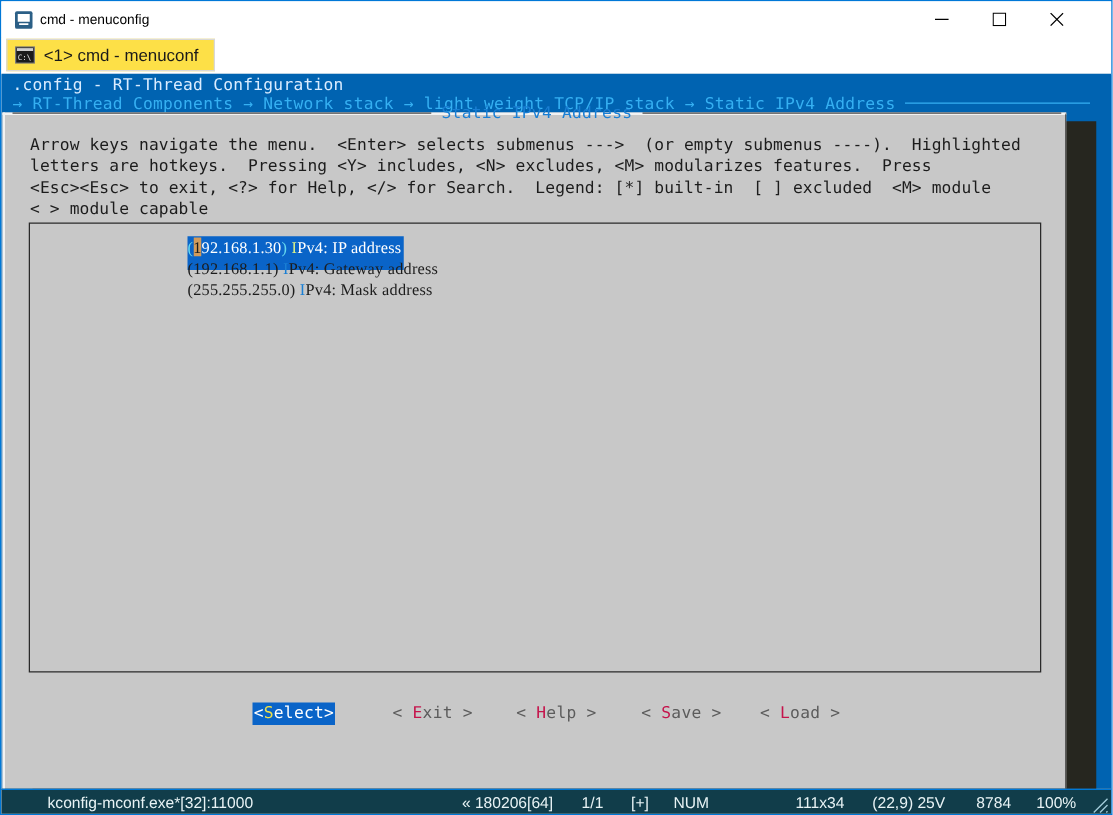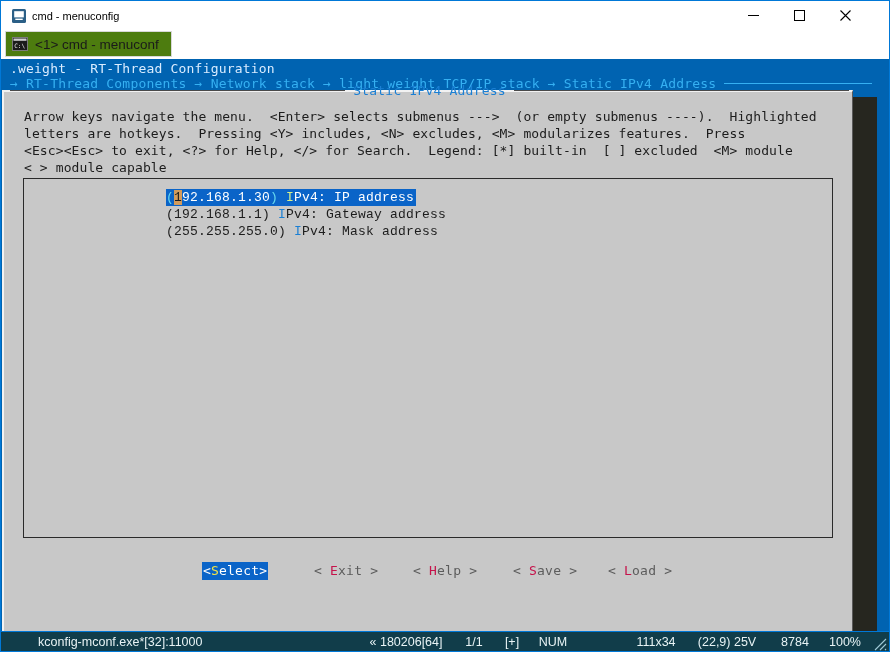--- a/index.html
+++ b/index.html
@@ -68,21 +68,21 @@
     width: 888px; height: 29px;
     background: #ffffff;
     border-bottom: 1px solid #dfdfdf;
   }
   #tab-0 {
     position: absolute;
     left: 4px; top: 1px;
     height: 26px;
     box-sizing: border-box;
     border: 1px solid #d8d8d8;
-    background: #4d7c0f;
+    background: #fde047;
     padding: 0 12px 0 6px;
     display: flex;
     align-items: center;
     gap: 7px;
     white-space: nowrap;
   }
   #tab-icon {
     width: 16px; height: 14px;
     flex: 0 0 auto;
   }
@@ -224,29 +224,28 @@
     left: 19px; top: 86px;
     width: 810px; height: 360px;
     box-sizing: border-box;
     border: 1px solid #2a2a2a;
     background: #c8c8c8;
     overflow: hidden;
   }
   .menu-row {
     position: absolute;
     left: 126px;
-    height: 17px;
+    height: 27px;
     line-height: 17px;
-    font-family: Liberation Mono, monospace;
+    font-family: Liberation Serif, serif;
     font-size: 13px;
     white-space: pre;
     color: #1c1c1c;
     letter-spacing: 0.2px;
     cursor: default;
-    margin-left: 16px;
   }
   .menu-row.sel {
     background: #0a64c8;
     color: #ffffff;
     padding-right: 2px;
   }
   .menu-row .paren      { color: #1c1c1c; }
   .menu-row.sel .paren  { color: #66d9ef; }
   .menu-row .hot        { color: #1a7fd4; }
   .menu-row.sel .hot    { color: #d8f08a; }
@@ -427,21 +426,21 @@
       <svg width="15" height="18" viewBox="0 0 15 18">
         <rect x="0" y="4" width="15" height="1.8" fill="#1e6fb5"></rect>
         <rect x="0" y="8" width="15" height="1.8" fill="#1e6fb5"></rect>
         <rect x="0" y="12" width="15" height="1.8" fill="#1e6fb5"></rect>
       </svg>
     </span>
   </div>
 
   <div id="console">
 
-    <div id="cfg-line">.weight - RT-Thread Configuration</div>
+    <div id="cfg-line">.config - RT-Thread Configuration</div>
 
     <div id="breadcrumb">
       <span>→ RT-Thread Components → Network stack → light weight TCP/IP stack → Static IPv4 Address</span><span class="bc-rule"></span>
     </div>
 
     <div id="dialog-shadow"></div>
 
     <div id="dialog">
 
       <div id="dialog-title-row">

